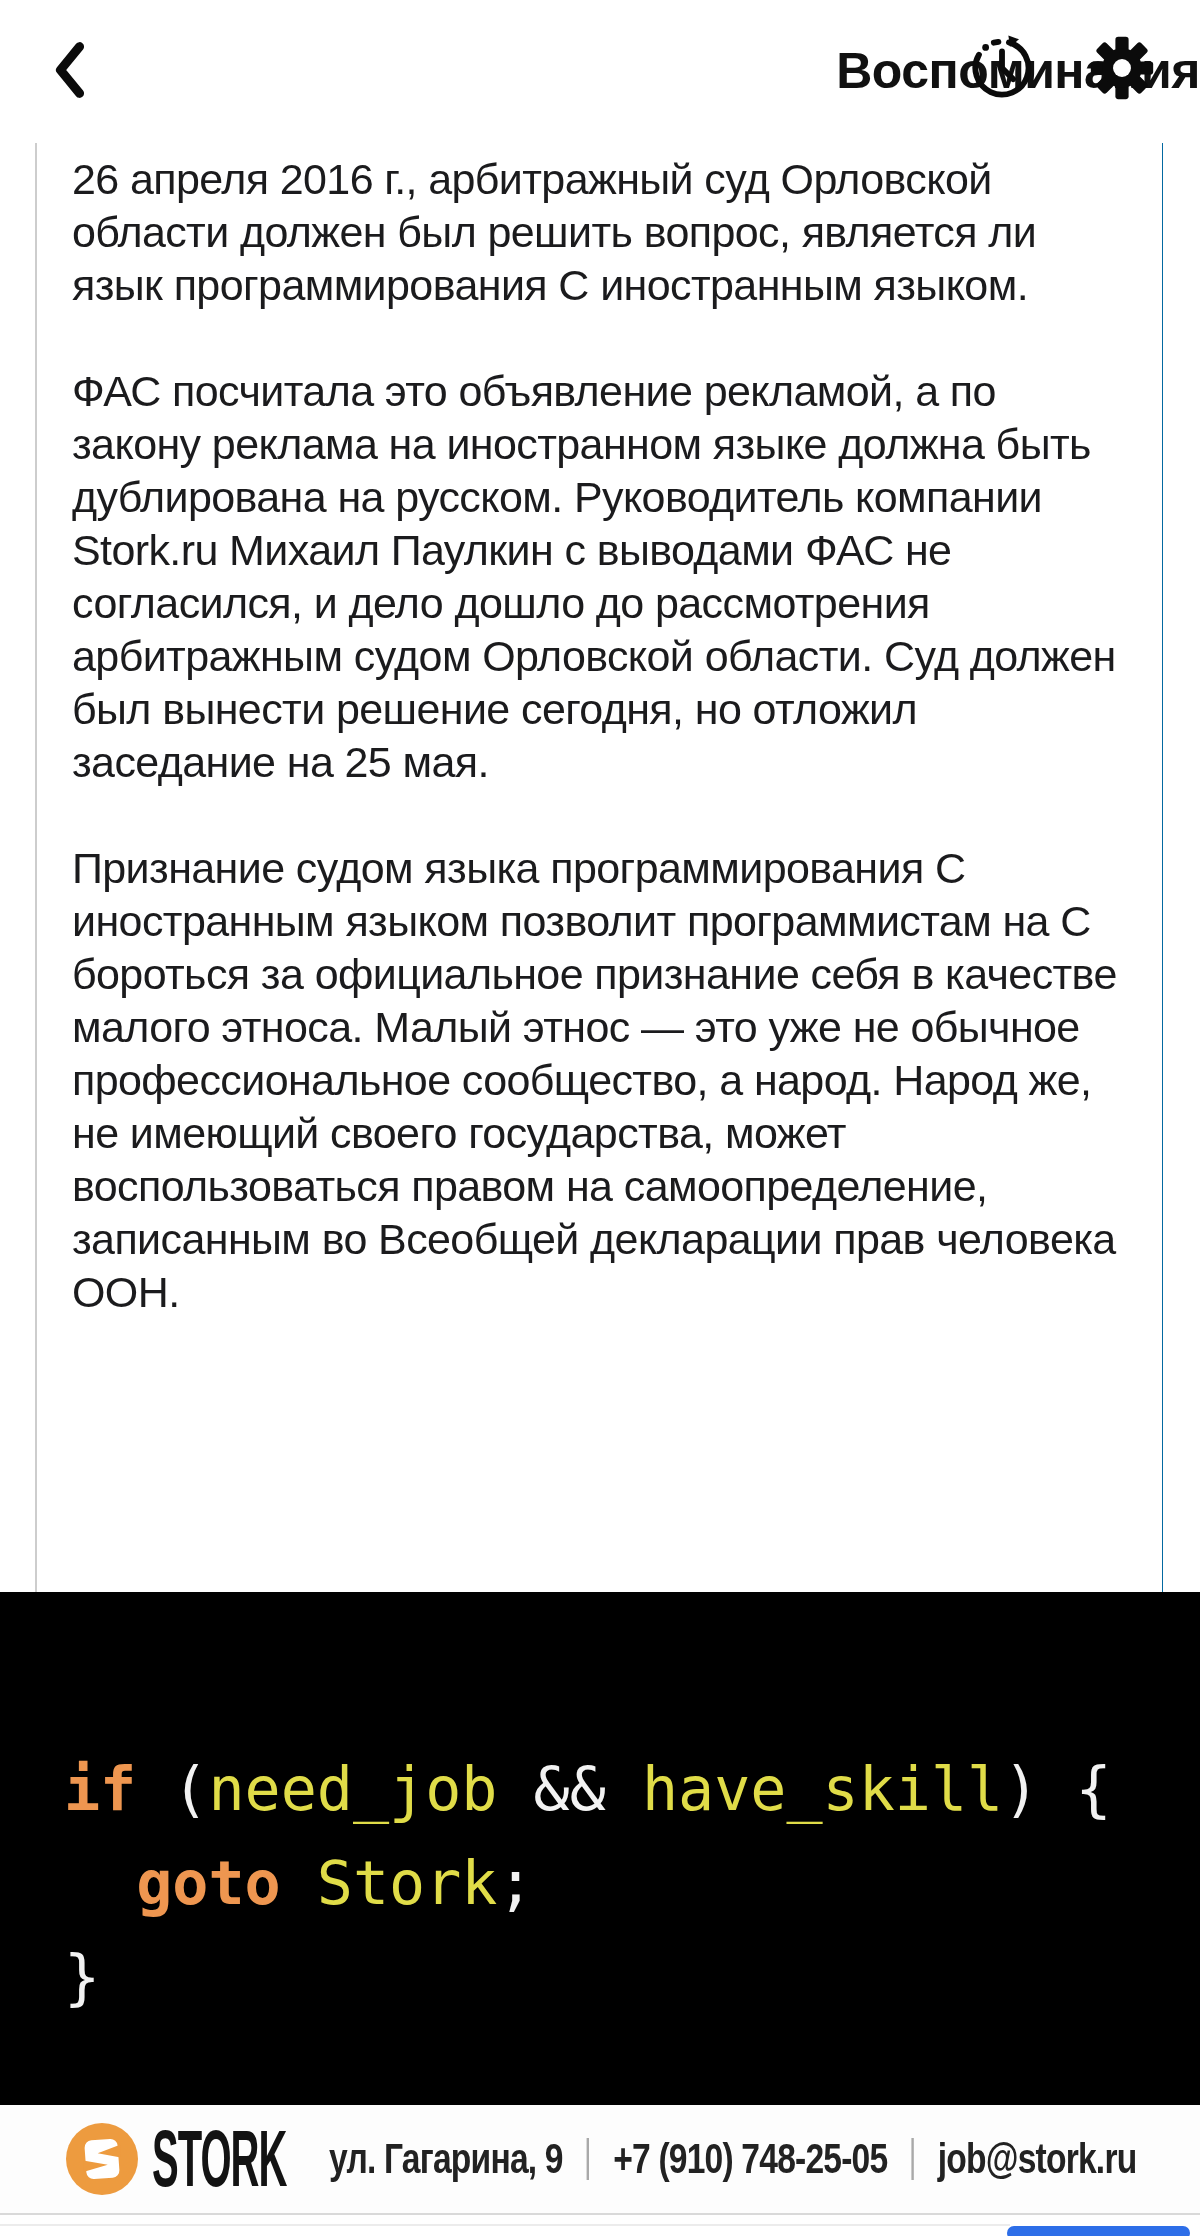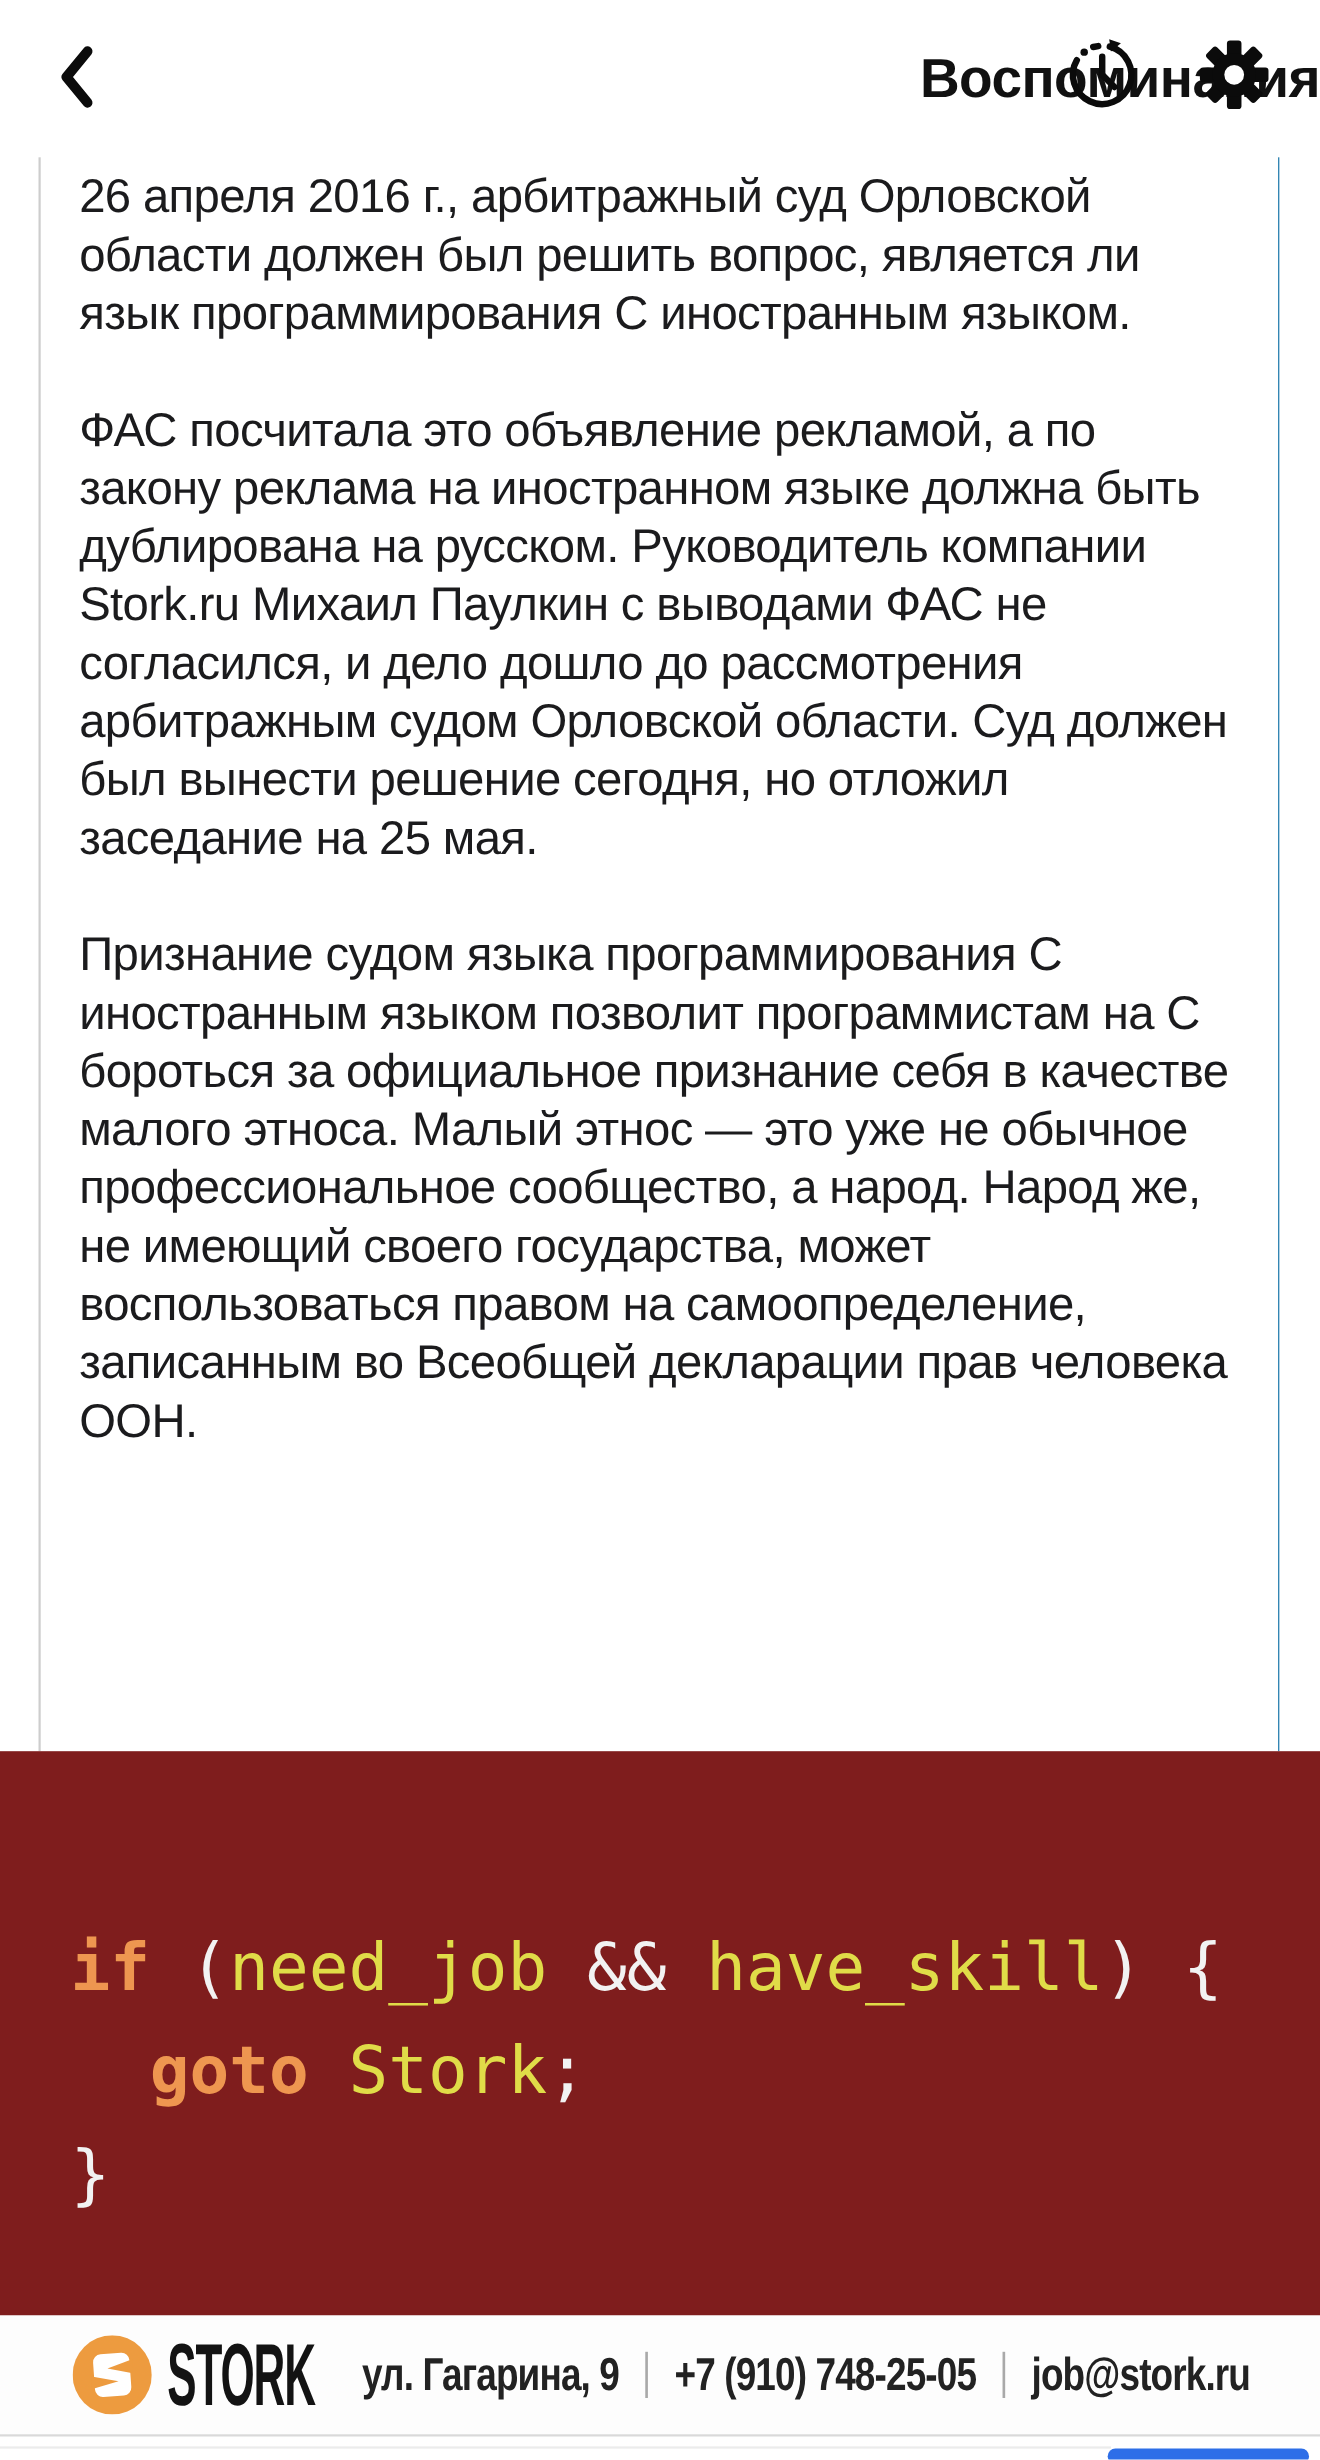--- a/index.html
+++ b/index.html
@@ -22,21 +22,21 @@
     position:absolute;left:35px;top:143px;width:1128px;height:1449px;
     border-left:2px solid #cdcdcd;border-right:1px solid #0369a1;
     box-sizing:border-box;padding:10px 36px 0 35px;background:#fff;overflow:hidden;
   }
   .card p{
     margin:0 0 53px 0;
     font-size:43px;line-height:53px;letter-spacing:-.6px;color:#1b1b1d;
   }
   
   .ad{position:absolute;left:0;top:1592px;width:1200px;height:621px;cursor:pointer;}
-  .ad-code-bg{position:absolute;left:0;top:0;width:1200px;height:513px;background:#7f1d1d;}
+  .ad-code-bg{position:absolute;left:0;top:0;width:1200px;height:513px;background:#000000;}
   pre.code{
     position:absolute;left:64px;top:150px;margin:0;
     font-family:"DejaVu Sans Mono", monospace;
     font-size:60px;line-height:94px;white-space:pre;color:#f2f2f2;
   }
   .tok-kw{color:#ee9650;font-weight:700;}
   .tok-id{color:#e0dc48;}
   .tok-pl{color:#f2f2f2;}
   .ad-footer{
     position:absolute;left:0;top:513px;width:1200px;height:108px;background:#fdfdfd;

